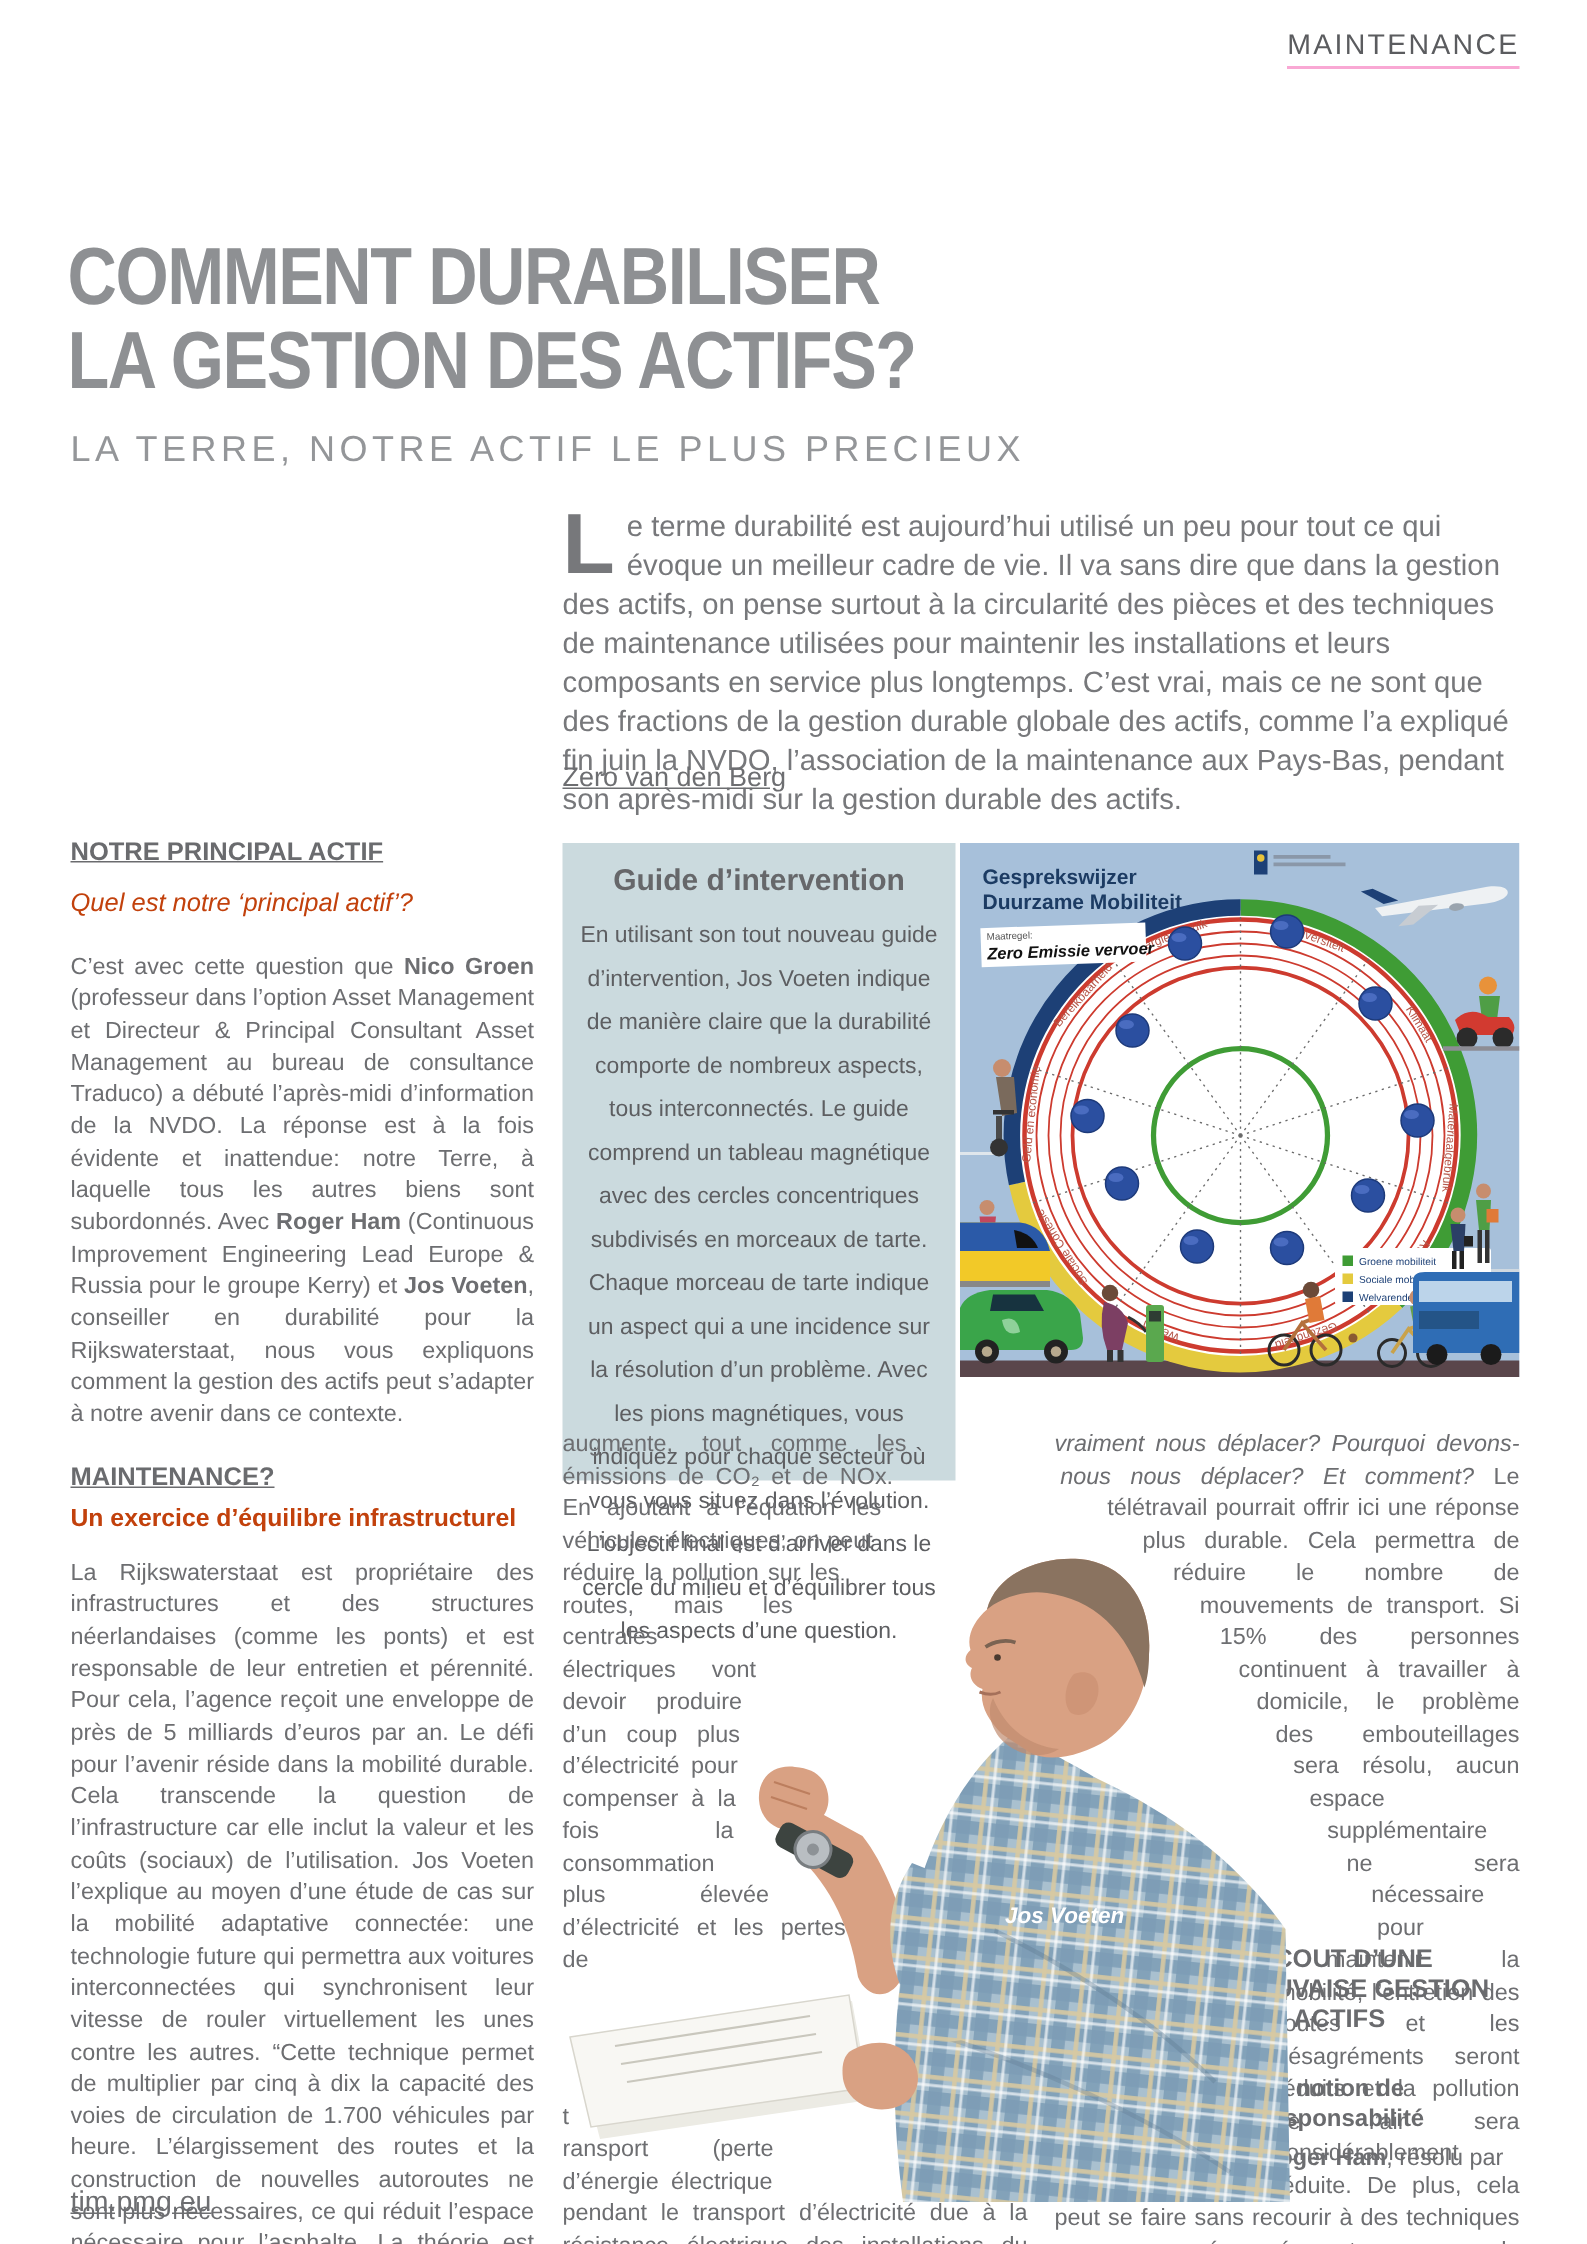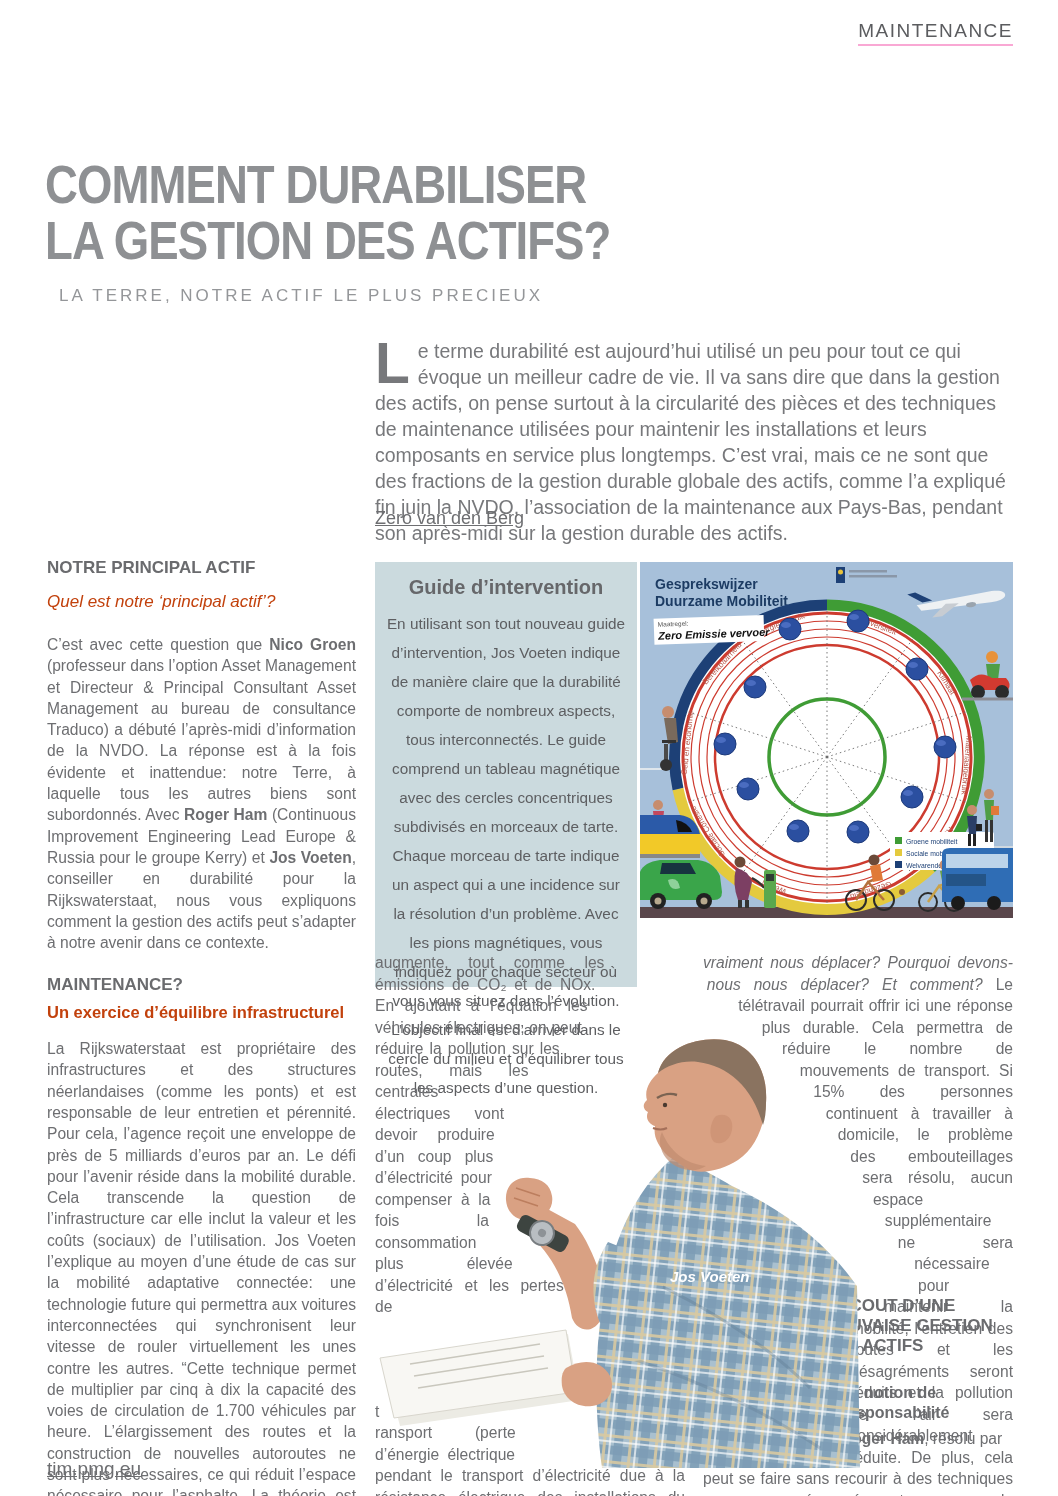--- a/index.html
+++ b/index.html
@@ -11,28 +11,28 @@
   }
   .abs{position:absolute;}
   
   .section-label{
     top:20px;right:45px;font-size:19px;letter-spacing:1.5px;color:#5b5c5f;
     border-bottom:2px solid #f9a8d4;padding-bottom:2px;font-weight:400;
   }
   
   .big-title{left:45px;top:152px;line-height:56px;color:#8e9093;font-weight:bold;}
   .big-title .tline{display:block;font-size:47px;letter-spacing:-1px;transform:scale(.97,1.15);transform-origin:left top;}
-  .subtitle{left:59px;top:286px;font-size:17px;letter-spacing:3px;color:#949699;}
+  .subtitle{left:47px;top:286px;font-size:24px;letter-spacing:3px;color:#949699;}
   
   .intro{left:375px;top:338px;width:644px;font-size:19.5px;line-height:26px;color:#77787b;}
   .dropcap{float:left;font-size:57px;line-height:46px;font-weight:bold;color:#77787b;padding:2px 8px 0 0;}
   .author{left:375px;top:508px;font-size:18px;color:#6d6e71;text-decoration:underline;}
   
   .leftcol{left:47px;top:558px;width:309px;}
-  .h-small{font-size:17px;font-weight:bold;color:#6a6b6e;margin:0 0 14px 0;}
+  .h-small{font-size:17px;font-weight:bold;color:#6a6b6e;margin:0 0 14px 0;text-decoration:underline;}
   .pullquote{font-size:17px;font-style:italic;margin:0 0 22px 0;color:#c2410c;}
   .body-j{font-size:15.6px;line-height:21.3px;text-align:justify;color:#6d6e71;hyphens:auto;-webkit-hyphens:auto;overflow-wrap:break-word;}
   .sec2-head{margin:22px 0 8px 0;}
   .sec2-sub{font-size:16.5px;font-weight:bold;color:#c2410c;margin:0 0 2px 0;}
   .seg-b{font-weight:bold;}
   .seg-i{font-style:italic;}
   
   .guide-box{left:375px;top:562px;width:262px;height:425px;background:#cbdade;box-sizing:border-box;padding:12px 10px;}
   .guide-box h3{margin:2px 0 10px 0;text-align:center;font-size:20px;color:#66676a;}
   .guide-box p{margin:0;text-align:center;font-size:15.3px;line-height:29px;color:#5d5e61;}

